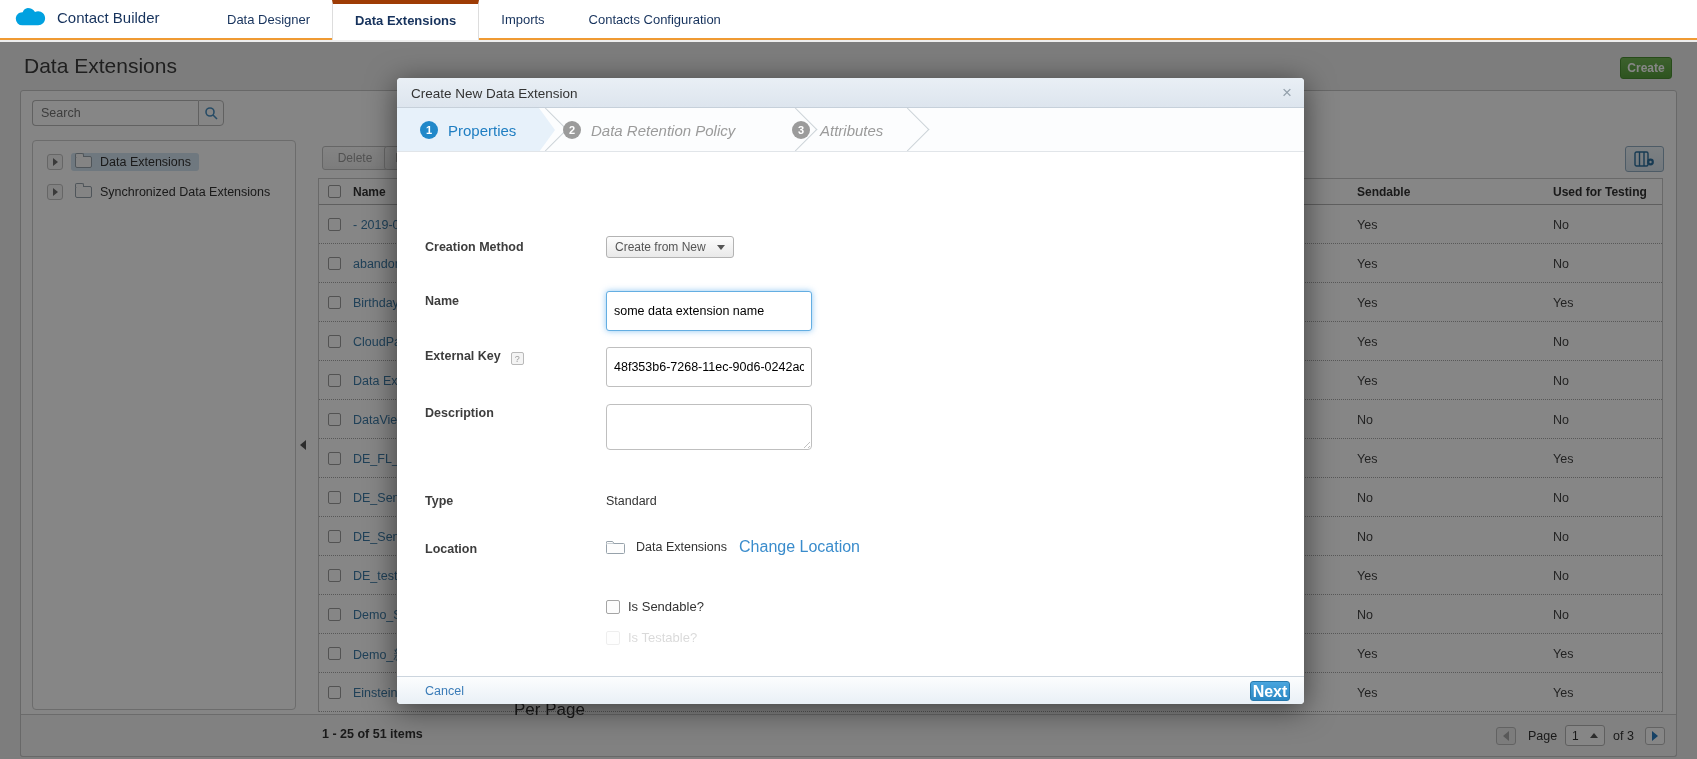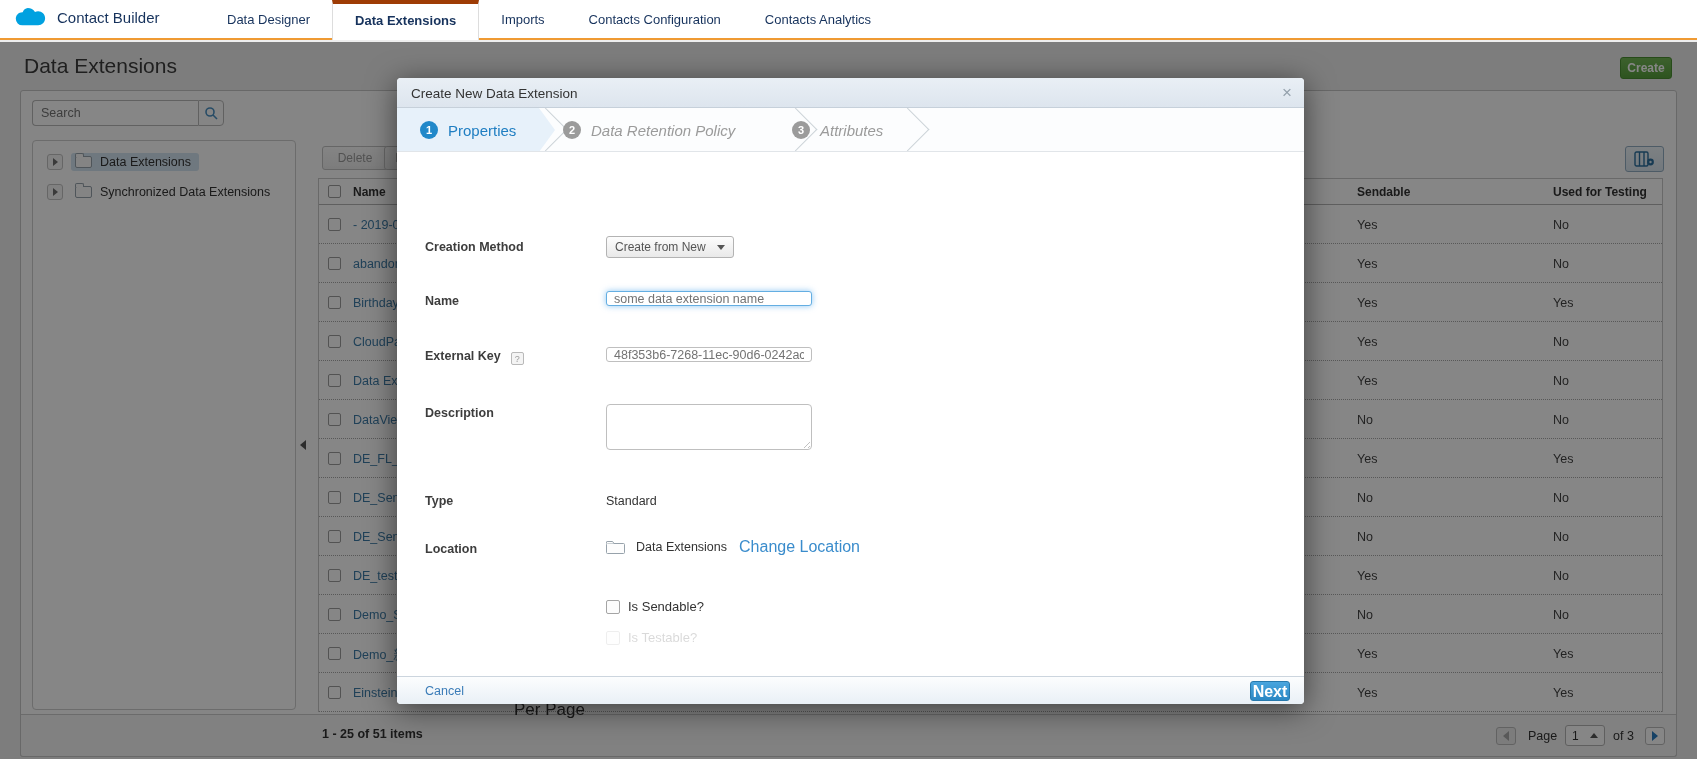--- a/index.html
+++ b/index.html
@@ -121,22 +121,22 @@
   .sep1 { left:133px; } .sep2 { left:383px; } .sep3 { left:495px; }
 
   .modal-body { position:relative; height:523px; background:#fff; }
   .flabel { position:absolute; left:28px; font-size:12.5px; font-weight:bold; color:#3d3d3d; }
   .help-icon { display:inline-block; width:13px; height:13px; border:1px solid #b9b9b9; border-radius:2px;
     background:#f4f4f4; color:#9a9a9a; font-size:9px; font-weight:normal; text-align:center; line-height:12px; margin-left:10px; vertical-align:-2px;}
   .dropdown-btn { position:absolute; left:209px; top:9px; width:128px; height:22px; border:1px solid #b3b3b3;
     border-radius:3px; background:linear-gradient(#fdfdfd,#e9e9e9); font-size:12px; color:#555;
     display:flex; align-items:center; justify-content:space-between; padding:0 8px; }
   .dd-caret { width:0; height:0; border-left:4px solid transparent; border-right:4px solid transparent; border-top:5px solid #555; }
-  .txt-input { position:absolute; left:209px; width:206px; height:15px; border:1px solid #bfbfbf; border-radius:3px;
-    padding:0 7px; font-size:12.5px; color:#737373; font-family:"Liberation Sans","DejaVu Sans",sans-serif; }
+  .txt-input { position:absolute; left:209px; width:206px; height:40px; border:1px solid #bfbfbf; border-radius:3px;
+    padding:0 7px; font-size:12.5px; color:#000000; font-family:"Liberation Sans","DejaVu Sans",sans-serif; }
   .txt-input.focused { border:1px solid #64aee2; box-shadow:0 0 6px rgba(82,168,236,0.65); outline:none; }
   .desc-area { position:absolute; left:209px; width:206px; height:46px; border:1px solid #bfbfbf; border-radius:4px;
     background:#fff; }
   .resize-grip { position:absolute; right:1px; bottom:1px; width:9px; height:9px;
     background:repeating-linear-gradient(135deg, transparent 0 2px, #c2c2c2 2px 3px); clip-path:polygon(100% 0,100% 100%,0 100%); }
   .plain-value { position:absolute; left:209px; font-size:12.5px; color:#333; }
   .loc-row { position:absolute; left:209px; display:flex; align-items:center; }
   .loc-folder { width:19px; height:13px; margin-right:11px; }
   .loc-name { font-size:12.5px; color:#333; margin-right:12px; }
   .loc-link { font-size:16px; color:#3a8ccc; text-decoration:none; }
@@ -162,21 +162,20 @@
       <svg width="34" height="23" viewBox="0 0 34 23">
         <path fill="#00a1e0" d="M13.8 2.1c3 0 5.7 1.5 7.2 3.9 1-.5 2-.7 3.1-.7 3.9 0 7 3.1 7 7s-3.1 7-7 7H8.3A6.5 6.5 0 0 1 1.8 12.8c0-3.6 2.9-6.5 6.5-6.5h.4A6.6 6.6 0 0 1 13.8 2.1z"></path>
       </svg>
       <span class="brand-name">Contact Builder</span>
     </div>
     <nav class="nav-items">
       <a class="nav-item" href="#">Data Designer</a>
       <a class="nav-item active" href="#">Data Extensions</a>
       <a class="nav-item" href="#">Imports</a>
       <a class="nav-item" href="#">Contacts Configuration</a>
-      <a class="nav-item" href="#">Contacts Analytics</a>
     </nav>
   </header>
 
   <div class="page-title">Data Extensions</div>
   <button class="create-btn">Create</button>
 
   <div class="panel"></div>
 
   <div class="search-wrap">
     <input class="search-input" placeholder="Search" style="">

